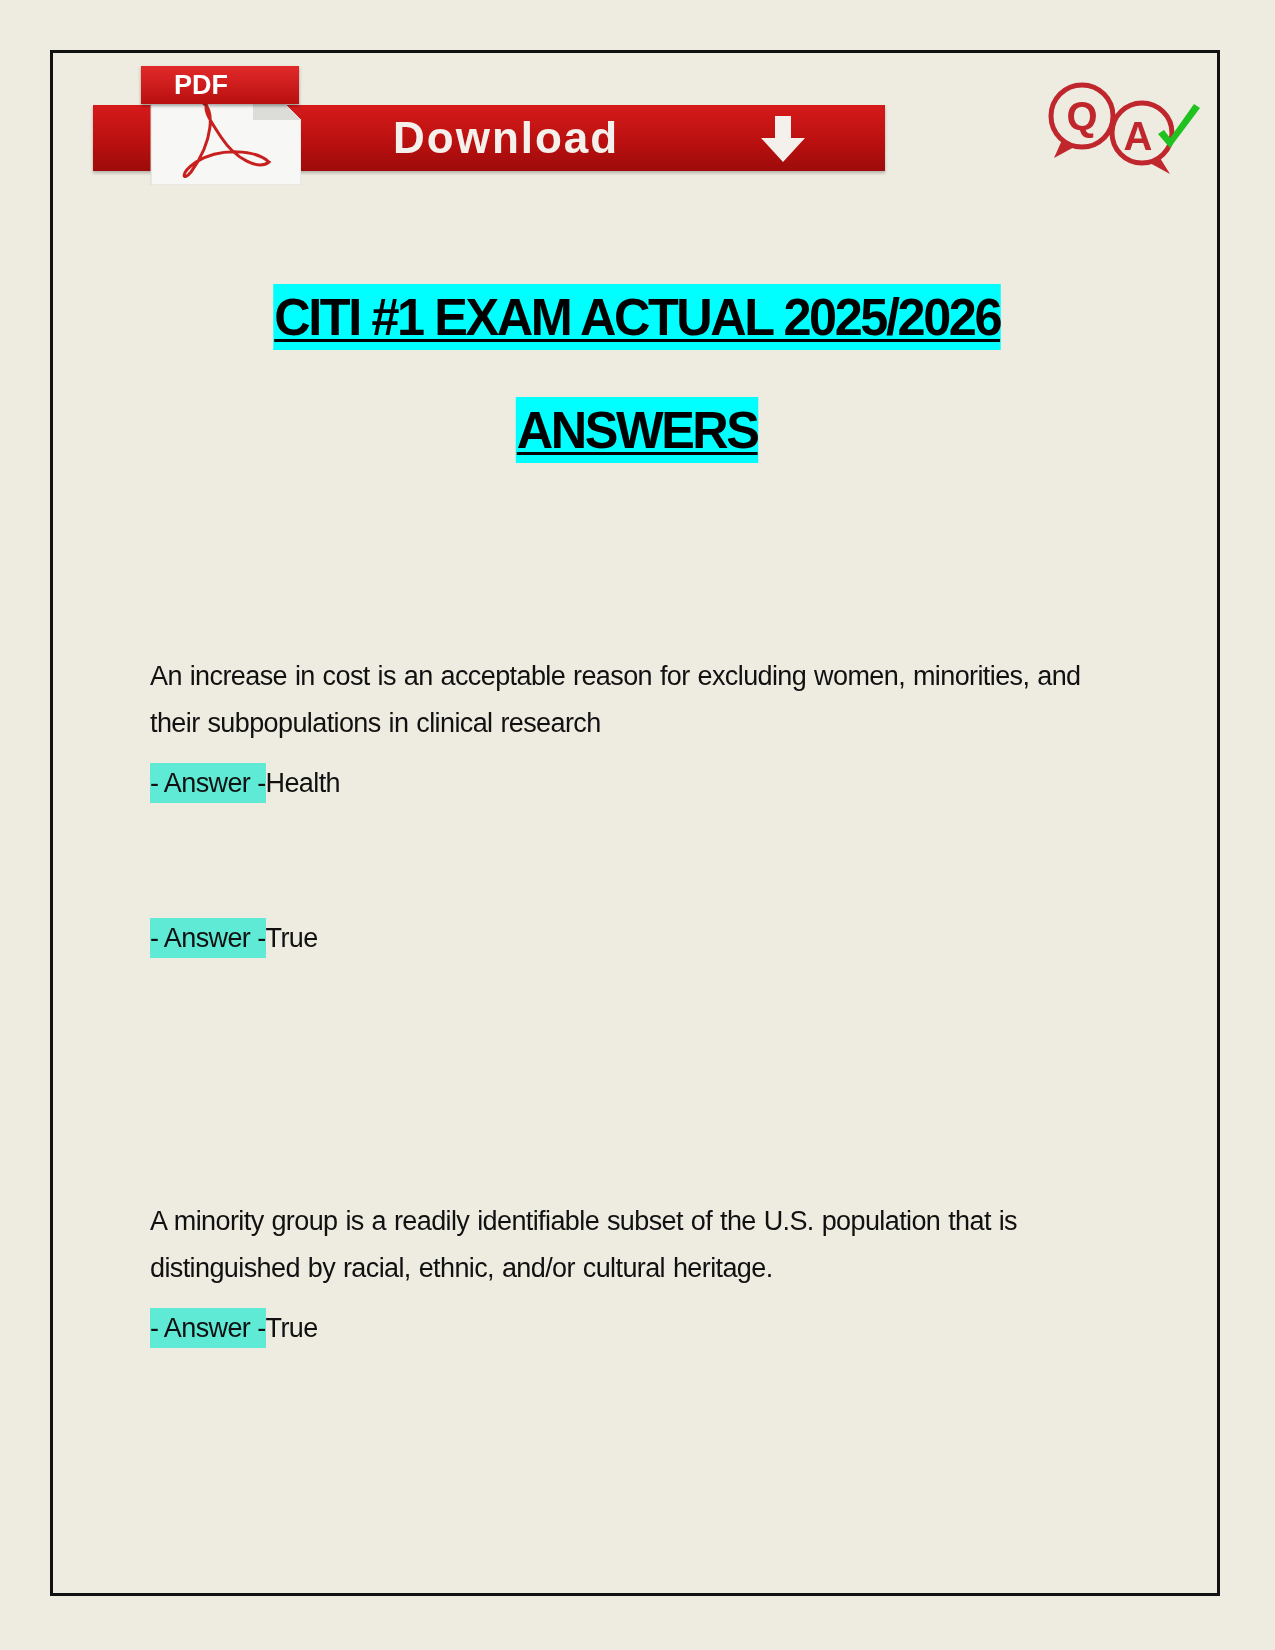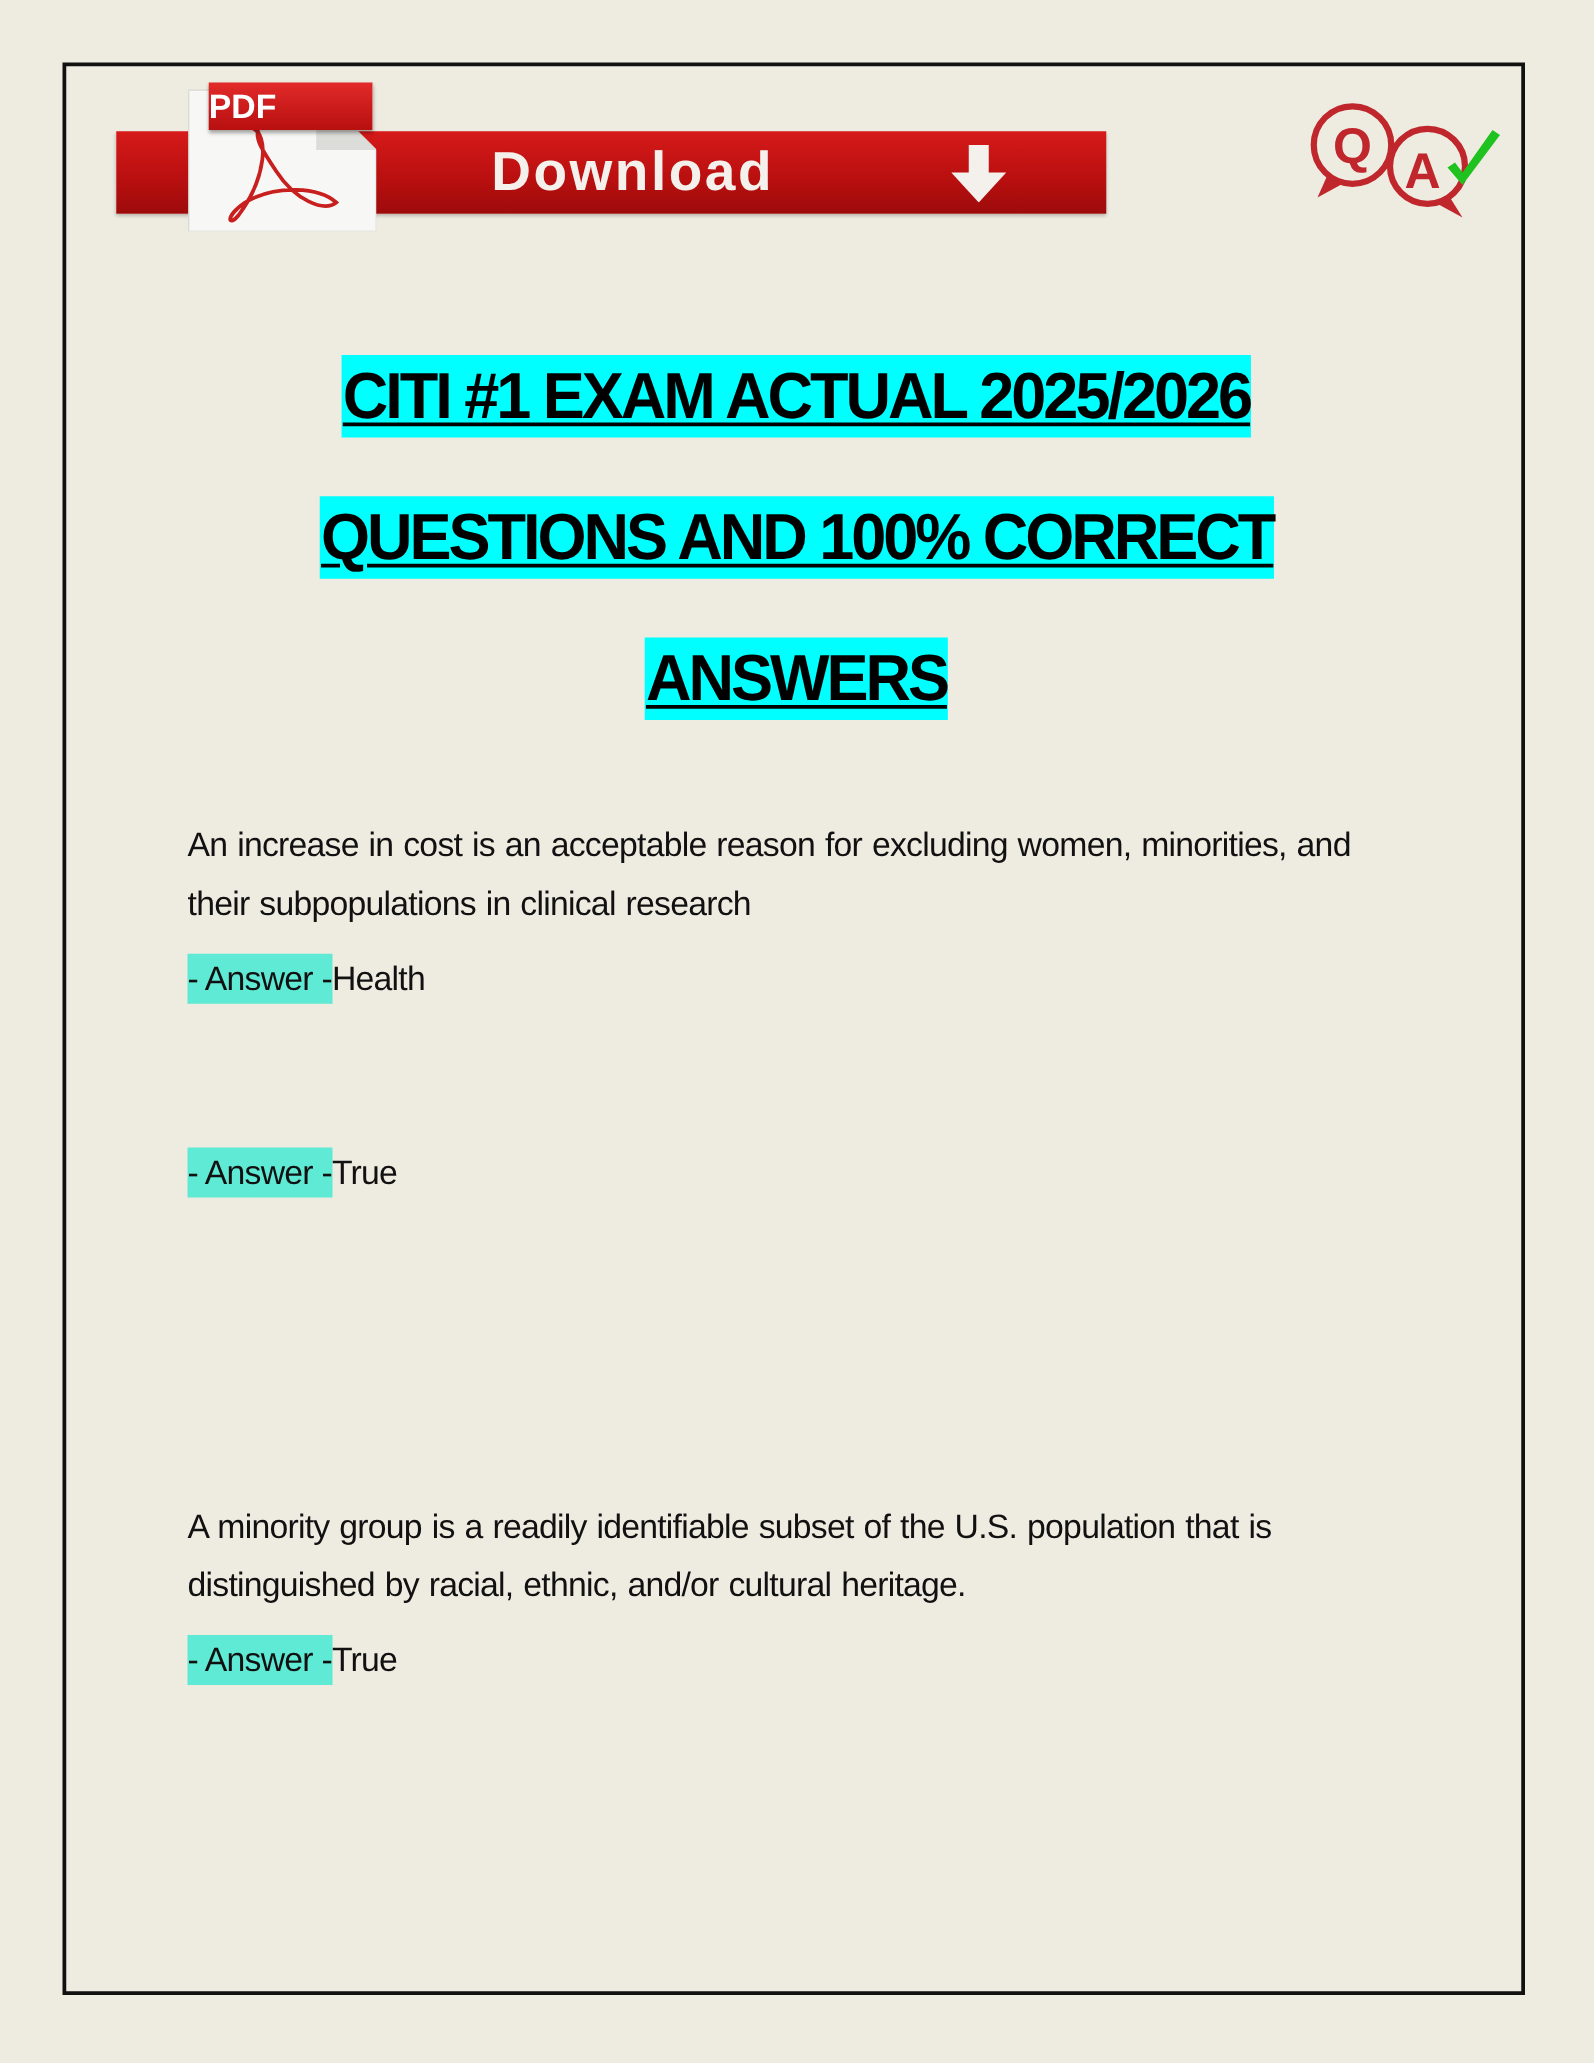--- a/index.html
+++ b/index.html
@@ -37,26 +37,25 @@
   .banner-arrow {
     position: absolute; left: 668px; top: 56px;
     width: 44px; height: 46px;
   }
   .pdf-doc {
     position: absolute; left: 48px; top: 2px;
     width: 160px; height: 123px;
   }
   .pdf-tag {
     position: absolute; left: 0; top: 4px;
-    width: 131px; height: 38px;
+    width: 158px; height: 38px;
     background: linear-gradient(#e22a2a, #b80f0f);
     color: #fff; font-weight: bold; font-size: 27px;
-    line-height: 38px; box-sizing: border-box;
+    line-height: 38px; padding-left: 33px; box-sizing: border-box;
     box-shadow: 0 2px 3px rgba(0,0,0,0.35);
-    margin-left: 26px;
   }
   
   .qa-logo {
     position: absolute; left: 1040px; top: 78px;
     width: 170px; height: 100px;
   }
   
   .title-block {
     position: absolute; left: 0; top: 268px; width: 1275px;
     text-align: center;
@@ -135,21 +134,20 @@
   <g>
     <circle cx="102" cy="55" r="30" fill="none" stroke="#c0272d" stroke-width="5"></circle>
     <path d="M120 80 L130 96 L108 84" fill="#c0272d"></path>
     <text x="98" y="72" text-anchor="middle" font-family="Liberation Sans, sans-serif" font-weight="bold" font-size="40" fill="#c0272d">A</text>
   </g>
   <path d="M118 56 L130 70 L160 30 L154 26 L130 60 L124 52 Z" fill="#1fc21f"></path>
 </svg>
 
 <div class="title-block">
   <div class="title-line"><span>CITI #1 EXAM ACTUAL 2025/2026</span></div>
-  <div class="title-line"><span>QUESTIONS AND 100% CORRECT</span></div>
   <div class="title-line"><span>ANSWERS</span></div>
 </div>
 
 <div class="qa-item" style="top:653px;">
   <div class="question">An increase in cost is an acceptable reason for excluding women, minorities, and their subpopulations in clinical research</div>
   <div class="answer-line">
     <span class="answer-label">- Answer -</span><span>Health</span>
   </div>
 </div>
 

